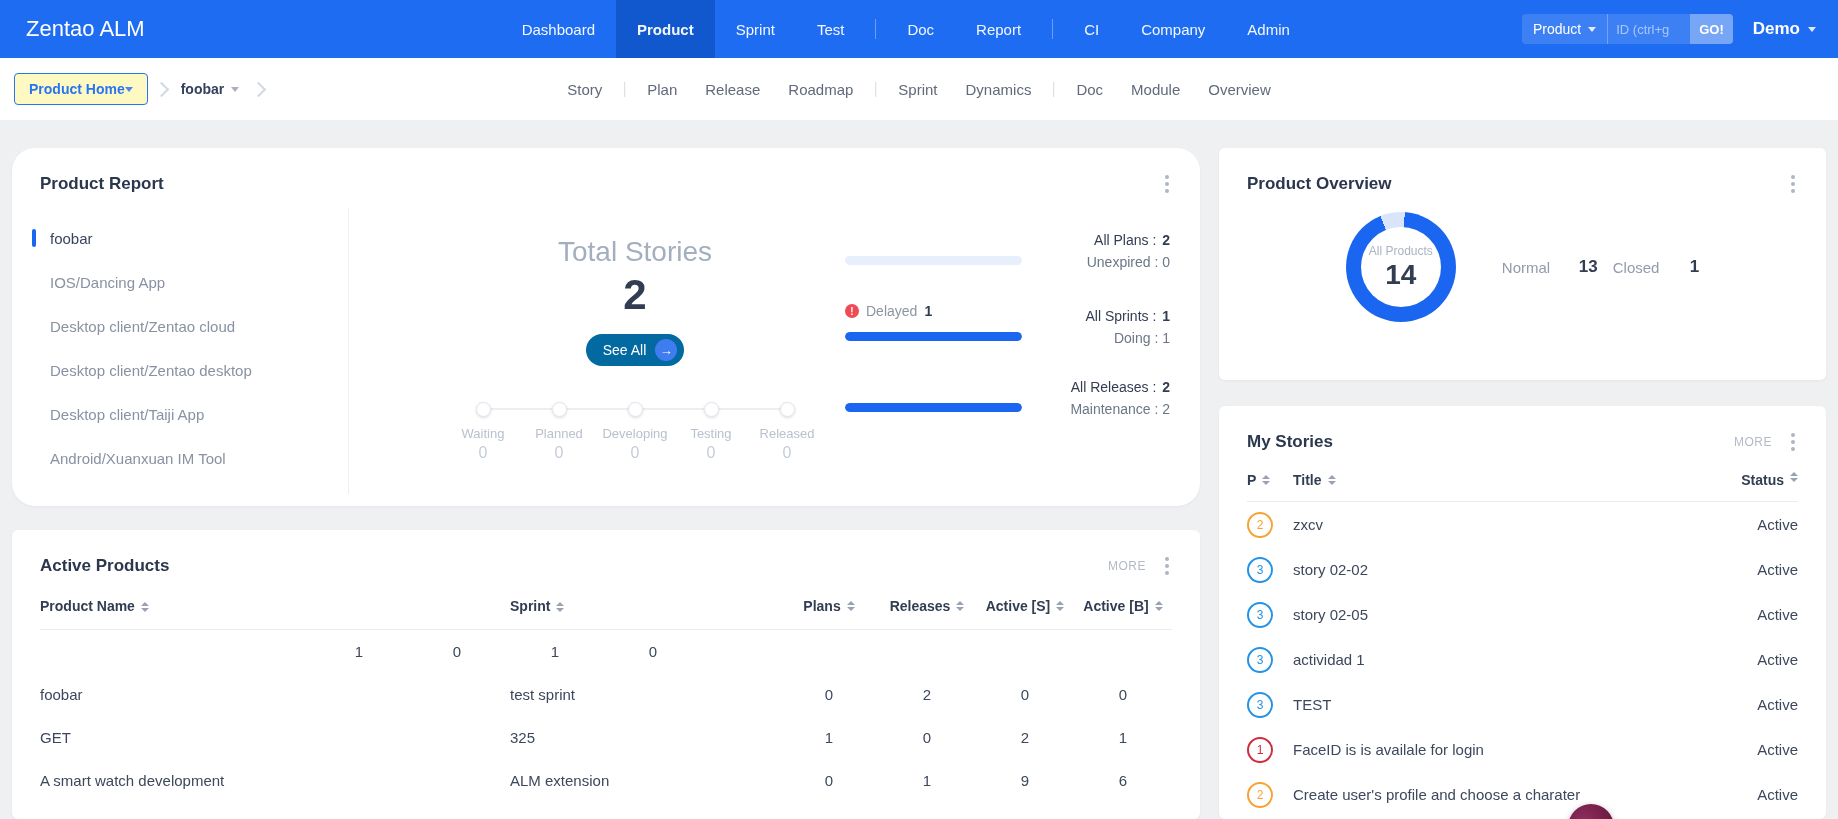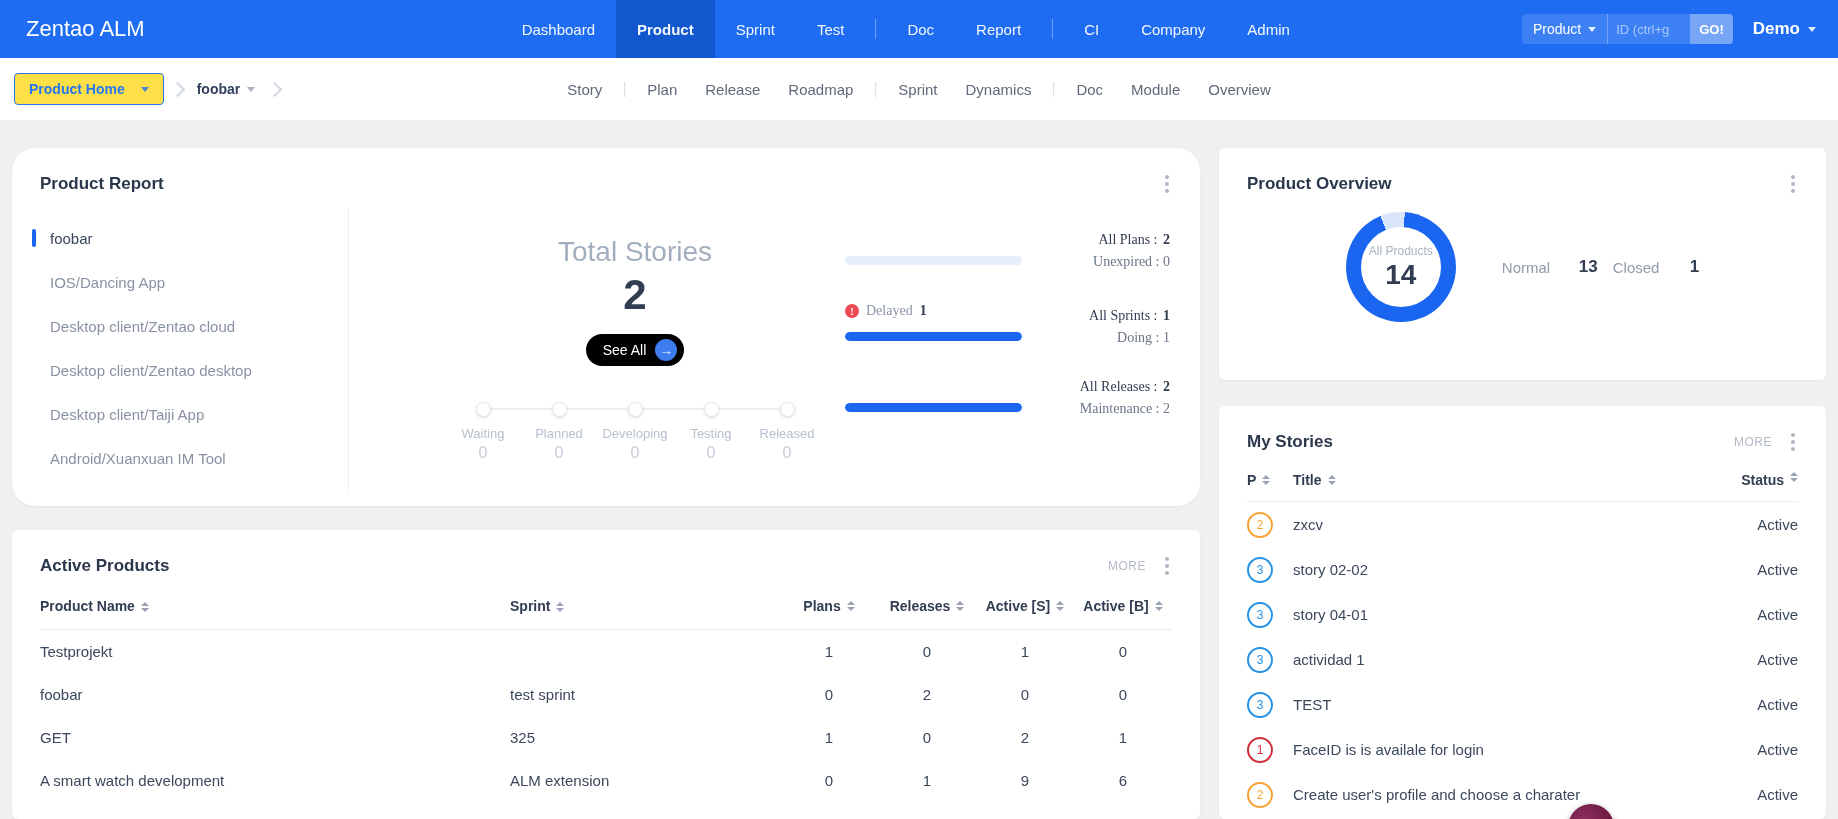--- a/index.html
+++ b/index.html
@@ -18,21 +18,21 @@
   .sb-sep{width:1px;height:30px;background:rgba(255,255,255,.28);}
   .sb-input{width:66px;height:30px;background:transparent;border:none;outline:none;color:#fff;font-size:13px;padding:0 8px;font-family:inherit;}
   .sb-input::placeholder{color:rgba(255,255,255,.55);}
   .sb-go{background:rgba(255,255,255,.30);border:none;color:#fff;font-size:13px;font-weight:bold;height:30px;padding:0 9px;cursor:pointer;font-family:inherit;}
   .user{display:flex;align-items:center;gap:8px;font-size:17px;font-weight:bold;cursor:pointer;}
   .caret{width:0;height:0;border-left:4px solid transparent;border-right:4px solid transparent;border-top:5px solid currentColor;display:inline-block;opacity:.85;}
 
   
   .subnav{position:absolute;left:0;top:58px;width:100%;height:62px;background:#fff;display:flex;align-items:center;}
   .crumbs{display:flex;align-items:center;padding-left:14px;gap:8px;}
-  .home-pill{display:inline-flex;align-items:center;gap:16px;height:32px;padding:0 14px;border:1px solid #2776f1;border-radius:4px;color:#2776f1;font-size:14px;font-weight:bold;background:#fde047;cursor:pointer;}
+  .home-pill{display:inline-flex;align-items:center;gap:0;height:32px;padding:0 14px;border:1px solid #2776f1;border-radius:4px;color:#2776f1;font-size:14px;font-weight:bold;background:#fef9c3;cursor:pointer;}
   .home-pill .caret{border-top-color:#2776f1;}
   .crumb-sep{width:9px;height:9px;border-top:2px solid #d3d9e2;border-right:2px solid #d3d9e2;transform:rotate(45deg);}
   .crumb-cur{display:flex;align-items:center;gap:7px;font-size:14px;font-weight:bold;color:#33415e;cursor:pointer;padding:0 6px;}
   .crumb-cur .caret{border-top-color:#9aa3b2;}
   .submenu{position:absolute;left:50%;transform:translateX(-50%);display:flex;align-items:center;}
   .snav{padding:0 14px;font-size:15px;color:#606a7b;cursor:pointer;text-decoration:none;white-space:nowrap;}
   .sdiv{width:1px;height:15px;background:#d5dae1;margin:0 8px;}
 
   
   .card{position:absolute;background:#fff;border-radius:6px;box-shadow:0 1px 3px rgba(30,40,60,.05);}
@@ -46,29 +46,29 @@
   
   #product-report{left:12px;top:148px;width:1188px;height:358px;border-radius:23px;}
   .pr-body{display:flex;margin-top:10px;height:286px;}
   .pr-list{width:336px;border-right:1px solid #edeff3;padding-top:8px;}
   .pr-item{height:44px;display:flex;align-items:center;padding-left:38px;font-size:15px;color:#8892a3;cursor:pointer;position:relative;}
   .pr-item.active{color:#39455c;}
   .pr-item.active::before{content:"";position:absolute;left:20px;width:4px;height:18px;background:#1b66f0;border-radius:2px;}
   .pr-center{width:420px;display:flex;flex-direction:column;align-items:center;padding-left:76px;padding-top:28px;}
   .ts-label{font-size:28px;color:#a3aebf;}
   .ts-value{font-size:42px;font-weight:bold;color:#323d52;margin-top:4px;line-height:1.1;}
-  .see-all{margin-top:16px;display:inline-flex;align-items:center;gap:9px;background:#000000;border:none;border-radius:17px;padding:5px 7px 5px 17px;color:#fff;font-size:14px;cursor:pointer;font-family:inherit;}
+  .see-all{margin-top:16px;display:inline-flex;align-items:center;gap:9px;background:#0369a1;border:none;border-radius:17px;padding:5px 7px 5px 17px;color:#fff;font-size:14px;cursor:pointer;font-family:inherit;}
   .see-all .arrow-circle{width:22px;height:22px;border-radius:50%;background:#3f7cf0;display:flex;align-items:center;justify-content:center;font-size:13px;color:#fff;}
   .steps{margin-top:36px;position:relative;display:flex;gap:14px;}
   .steps::before{content:"";position:absolute;top:6px;left:28px;right:28px;height:2px;background:#eceef2;}
   .step{position:relative;display:flex;flex-direction:column;align-items:center;width:62px;}
   .step-dot{width:13px;height:13px;border-radius:50%;background:#fff;border:1px solid #e3e6ec;box-shadow:0 1px 3px rgba(60,70,90,.18);z-index:1;}
   .step-label{margin-top:9px;font-size:13px;color:#b8c1cd;}
   .step-value{margin-top:3px;font-size:16px;color:#c5ccd8;}
-  .pr-stats{flex:1;display:flex;flex-direction:column;padding:24px 30px 0 0;font-family:Liberation Serif, serif;}
+  .pr-stats{flex:1;display:flex;flex-direction:column;padding:24px 30px 0 0;}
   .stat-group{display:flex;align-items:flex-end;gap:16px;margin-bottom:33px;}
   .stat-left{flex:1;}
   .alert-row{display:flex;align-items:center;gap:7px;margin-bottom:13px;font-size:14px;color:#8b95a5;}
   .alert-icon{width:14px;height:14px;border-radius:50%;background:#f04b55;color:#fff;font-size:10px;font-weight:bold;display:flex;align-items:center;justify-content:center;}
   .alert-row b{color:#323d52;}
   .bar{height:9px;border-radius:5px;background:#e7effc;overflow:hidden;margin-bottom:5px;}
   .bar-fill{height:100%;border-radius:5px;background:#1b66f0;}
   .stat-labels{width:132px;text-align:right;font-size:14px;}
   .stat-line1{color:#323d52;}
   .stat-line1 b{margin-left:2px;}
@@ -357,21 +357,21 @@
         <div class="col-p">
             <span class="pri pri-blue">3</span>
           </div>
         <div class="col-title">story 02-02</div>
         <div class="col-status">Active</div>
       </div>
       <div class="trow">
         <div class="col-p">
             <span class="pri pri-blue">3</span>
           </div>
-        <div class="col-title">story 04-01</div>
+        <div class="col-title">story 02-05</div>
         <div class="col-status">Active</div>
       </div>
       <div class="trow">
         <div class="col-p">
             <span class="pri pri-blue">3</span>
           </div>
         <div class="col-title">actividad 1</div>
         <div class="col-status">Active</div>
       </div>
       <div class="trow">
@@ -443,21 +443,20 @@
           </div>
         <div class="col-num">
             <span>Active [B]</span>
             <span class="sort">
               <i class="up"></i>
               <i class="dn"></i>
             </span>
           </div>
       </div>
       <div class="trow">
-        <div class="col-name">Testprojekt</div>
         <div class="col-sprint"></div>
         <div class="col-num">1</div>
         <div class="col-num">0</div>
         <div class="col-num">1</div>
         <div class="col-num">0</div>
       </div>
       <div class="trow">
         <div class="col-name">foobar</div>
         <div class="col-sprint">test sprint</div>
         <div class="col-num">0</div>

